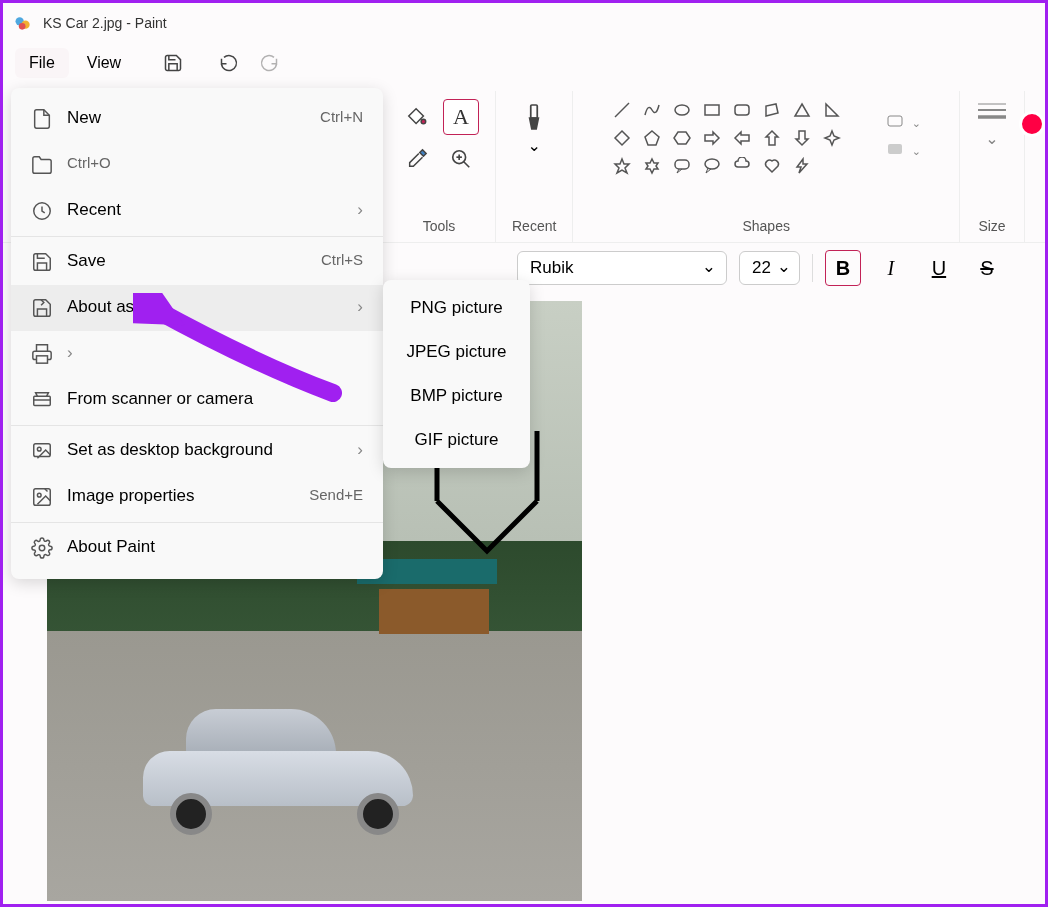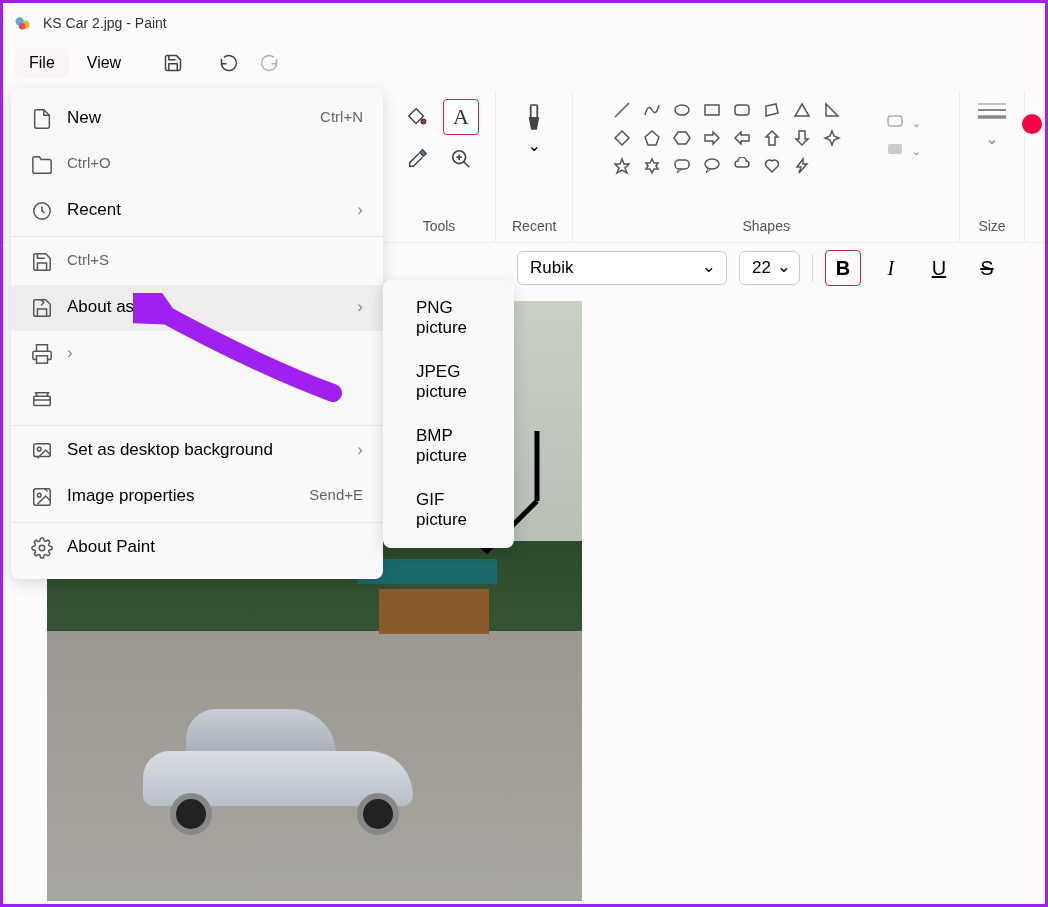--- a/index.html
+++ b/index.html
@@ -47,21 +47,21 @@
 
 .file-menu { position: absolute; top: 85px; left: 8px; width: 372px; background: #f9f9f9; border-radius: 8px; box-shadow: 0 4px 16px rgba(0,0,0,0.15); padding: 8px 0; z-index: 20; }
 .fm-item { display: flex; align-items: flex-start; padding: 12px 20px; gap: 14px; cursor: pointer; font-size: 17px; }
 .fm-item:hover, .fm-item.hov { background: #ededed; }
 .fm-icon { width: 22px; height: 22px; flex-shrink: 0; color:#555; }
 .fm-label { flex: 1; }
 .fm-short { color: #666; font-size: 15px; }
 .fm-chev { color: #888; }
 .fm-div { height: 1px; background: #e5e5e5; margin: 2px 0; }
 
-.submenu { position: absolute; top: 277px; left: 380px; width: 131px; background: #f9f9f9; border-radius: 8px; box-shadow: 0 4px 16px rgba(0,0,0,0.15); padding: 6px 15px; z-index: 21; }
+.submenu { position: absolute; top: 277px; left: 380px; width: 147px; background: #f9f9f9; border-radius: 8px; box-shadow: 0 4px 16px rgba(0,0,0,0.15); padding: 6px 0; z-index: 21; text-align: center; }
 .sm-item { padding: 12px 18px; font-size: 17px; cursor: pointer; }
 
 .arrow { position: absolute; top: 290px; left: 130px; z-index: 30; pointer-events:none; }
 .chev-down { display:inline-block; transform: translateY(-2px); }
 .red-circle { position:absolute; right:0; top:108px; width:26px; height:26px; border-radius:50%; background:#ff0044; border:3px solid #fff; }
 </style>
 </head>
 <body>
 
 <div class="title-bar">
@@ -354,20 +354,21 @@
     <span class="fm-label">Recent</span>
     <span class="fm-chev">›</span>
   </div>
   <div class="fm-div"></div>
   <div class="fm-item">
     <svg class="fm-icon" viewBox="0 0 24 24" fill="none" stroke="currentColor" stroke-width="1.6">
         <path d="M19 21H5a2 2 0 0 1-2-2V5a2 2 0 0 1 2-2h11l5 5v11a2 2 0 0 1-2 2z"></path>
         <polyline points="17 21 17 13 7 13 7 21"></polyline>
         <polyline points="7 3 7 8 15 8"></polyline>
       </svg>
+    <span class="fm-label">Save</span>
     <span class="fm-short">Ctrl+S</span>
   </div>
   <div class="fm-item hov">
     <svg class="fm-icon" viewBox="0 0 24 24" fill="none" stroke="currentColor" stroke-width="1.6">
         <path d="M19 21H5a2 2 0 0 1-2-2V5a2 2 0 0 1 2-2h11l5 5v11a2 2 0 0 1-2 2z"></path>
         <polyline points="17 21 17 13 7 13 7 21"></polyline>
         <path d="M11 3l3 3-3 3"></path>
       </svg>
     <span class="fm-label">About as</span>
     <span class="fm-chev">›</span>
@@ -379,20 +380,21 @@
         <rect x="6" y="14" width="12" height="8"></rect>
       </svg>
     <span class="fm-chev">›</span>
   </div>
   <div class="fm-item">
     <svg class="fm-icon" viewBox="0 0 24 24" fill="none" stroke="currentColor" stroke-width="1.6">
         <rect x="3" y="8" width="18" height="10" rx="1"></rect>
         <line x1="3" y1="12" x2="21" y2="12"></line>
         <path d="M7 8 L5 4 L19 4 L17 8"></path>
       </svg>
+    <span class="fm-label">From scanner or camera</span>
   </div>
   <div class="fm-div"></div>
   <div class="fm-item">
     <svg class="fm-icon" viewBox="0 0 24 24" fill="none" stroke="currentColor" stroke-width="1.6">
         <rect x="3" y="4" width="18" height="14" rx="2"></rect>
         <circle cx="9" cy="10" r="2"></circle>
         <path d="M21 16l-5-5-9 9"></path>
       </svg>
     <span class="fm-label">Set as desktop background</span>
     <span class="fm-chev">›</span>

